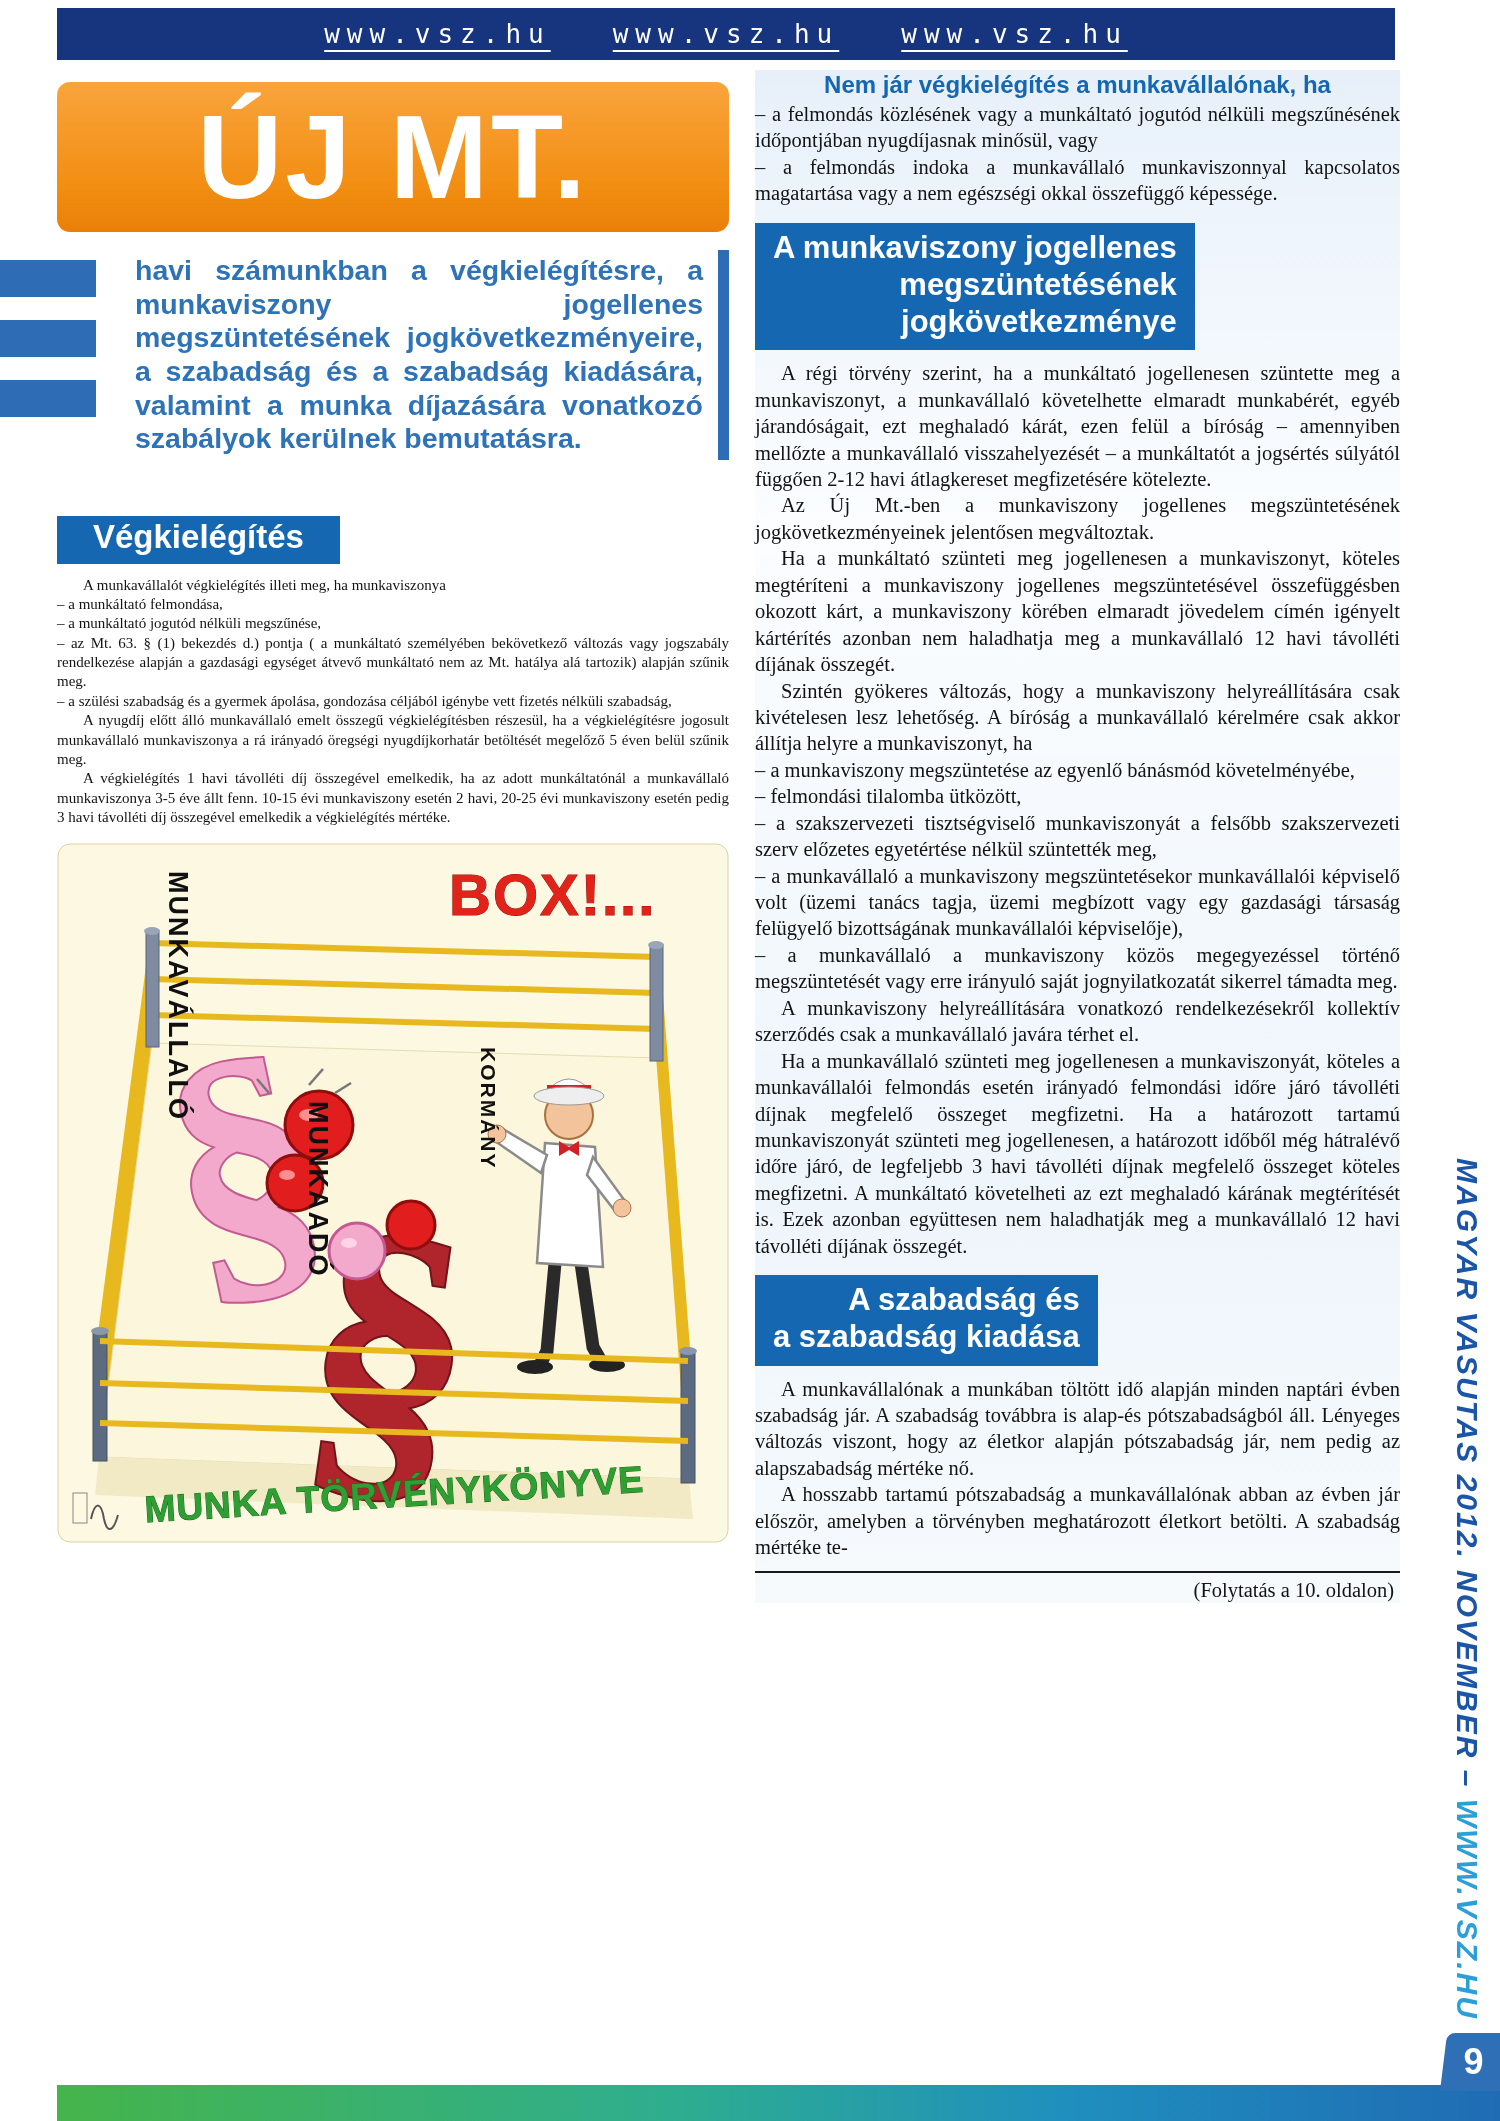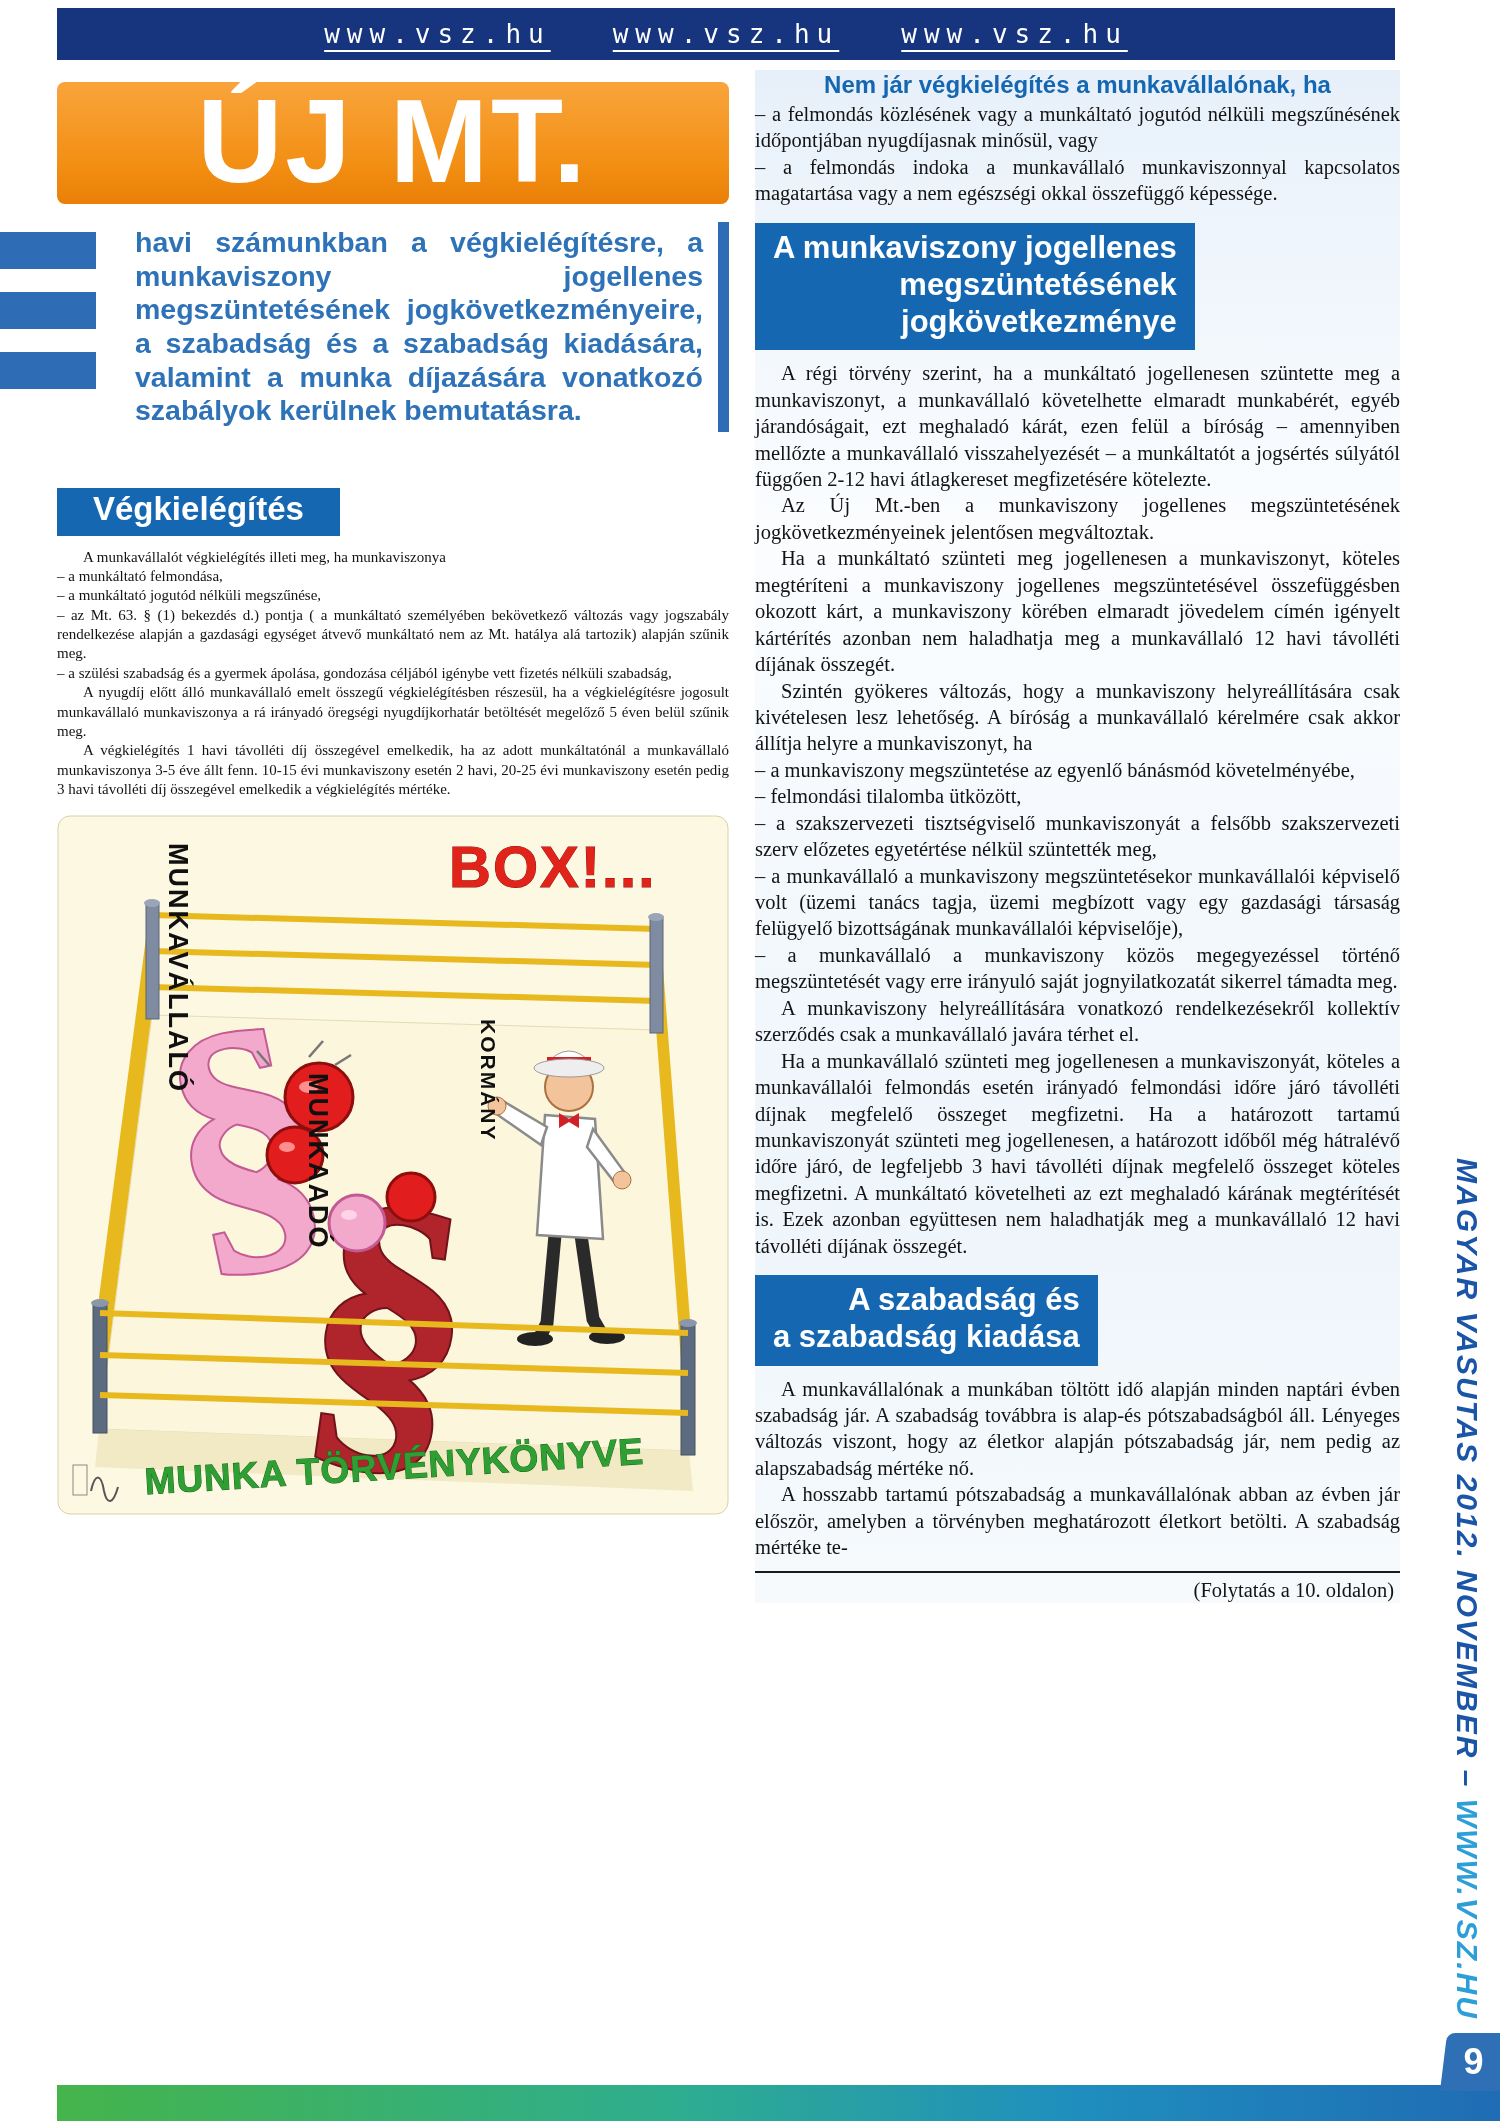--- a/index.html
+++ b/index.html
@@ -7,22 +7,22 @@
   .page { position:relative; width:1500px; height:2121px; background:#ffffff; overflow:hidden; }
 
   
   .top-bar { position:absolute; left:57px; top:8px; width:1338px; height:52px; background:#16357e;
              display:flex; align-items:center; justify-content:center; gap:62px; }
   .top-bar span { color:#fff; font-family:"DejaVu Sans Mono", monospace; font-size:26px;
                   letter-spacing:7px; text-decoration:underline; text-underline-offset:7px; }
 
   
   .left-col { position:absolute; left:57px; top:82px; width:672px; }
-  .banner { height:122px; background:linear-gradient(180deg,#f9a43c 0%,#f28e12 70%,#ea7f07 100%);
-            border-radius:8px; display:flex; justify-content:center; }
+  .banner { height:150px; background:linear-gradient(180deg,#f9a43c 0%,#f28e12 70%,#ea7f07 100%);
+            border-radius:13px; display:flex; align-items:center; justify-content:center; }
   .banner h1 { color:#fff; font-family:"Liberation Sans", sans-serif; font-weight:bold;
                font-size:118px; letter-spacing:3px; line-height:1; }
 
   .intro { position:relative; margin-top:16px; padding:6px 26px 6px 78px; min-height:206px; }
   .drop-e { position:absolute; left:-57px; top:12px; width:96px; }
   .drop-e div { height:37px; background:#2e6db6; margin-bottom:23px; }
   .intro .vbar { position:absolute; right:0; top:2px; bottom:2px; width:11px; background:#2e6db6; }
   .etext { font-family:"Liberation Sans", sans-serif; font-weight:bold; color:#2e72b8;
            font-size:28.5px; line-height:1.18; text-align:justify; }
 

